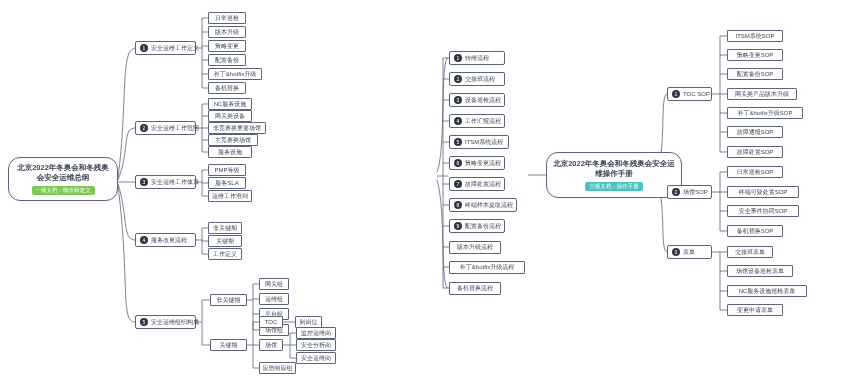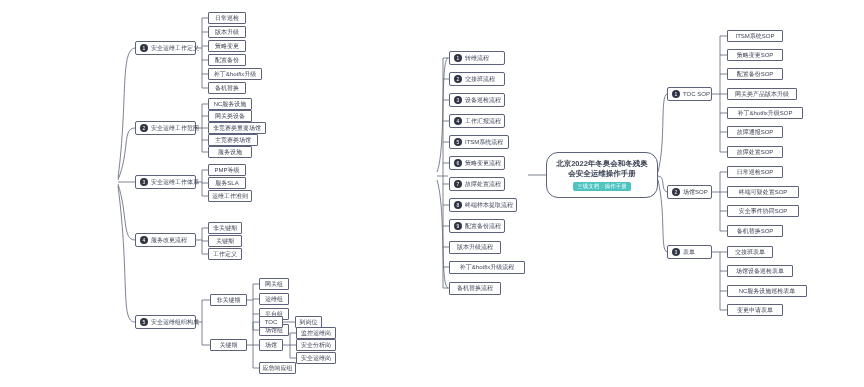--- a/index.html
+++ b/index.html
@@ -186,20 +186,24 @@
 
       <path d="M712 252 L 720 252"></path>
       <path d="M720 252 L 720 310"></path>
       <path d="M720 252 L 727 252"></path>
         <path d="M720 271 L 727 271"></path>
       <path d="M720 291 L 727 291"></path>
         <path d="M720 310 L 727 310"></path>
     </g>
   </svg>
 
+  <div class="bignode" style="left:8px;top:157px;width:110px;height:44px;">
+    <div class="title">北京2022年冬奥会和冬残奥会安全运维总纲</div>
+    <div class="tag green">一级文档：概念和定义</div>
+  </div>
 
   <div class="node branch" style="left:135px;top:41px;width:61px;">
     <span class="num">1</span>
     <span class="txt">安全运维工作定义</span>
   </div>
   <div class="node leaf" style="left:208px;top:12px;width:38px;">
       <span>日常巡检</span>
     </div>
   <div class="node leaf" style="left:208px;top:26px;width:38px;">
       <span>版本升级</span>
@@ -350,21 +354,21 @@
   <div class="node leaf" style="left:449px;top:241px;width:52px;height:13px;">
     <span>版本升级流程</span>
   </div>
   <div class="node leaf" style="left:449px;top:261px;width:76px;height:13px;">
     <span>补丁&amp;hotfix升级流程</span>
   </div>
   <div class="node leaf" style="left:449px;top:282px;width:52px;height:13px;">
     <span>备机替换流程</span>
   </div>
 
-  <div class="bignode" style="left:546px;top:152px;width:112px;height:46px;text-align:center;">
+  <div class="bignode" style="left:546px;top:152px;width:136px;height:46px;text-align:center;">
     <div class="title">北京2022年冬奥会和冬残奥会安全运维操作手册</div>
     <div class="tag teal">三级文档：操作手册</div>
   </div>
 
   <div class="node branch" style="left:667px;top:87px;width:45px;">
     <span class="num">1</span>
     <span class="txt">TOC SOP</span>
   </div>
   <div class="node leaf" style="left:727px;top:30px;width:56px;">
       <span>ITSM系统SOP</span>

